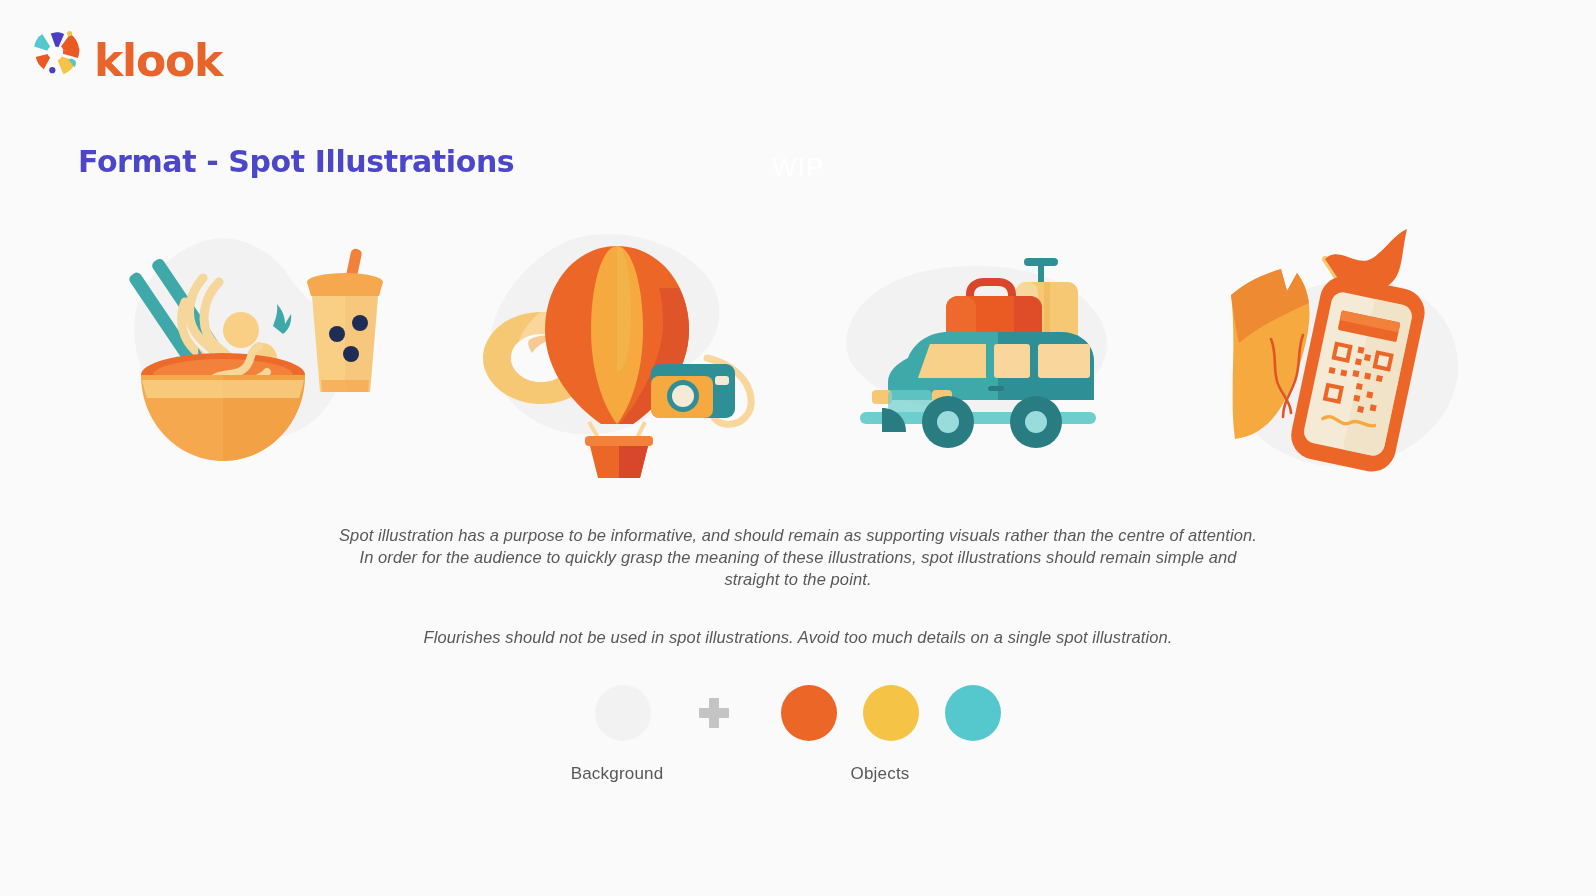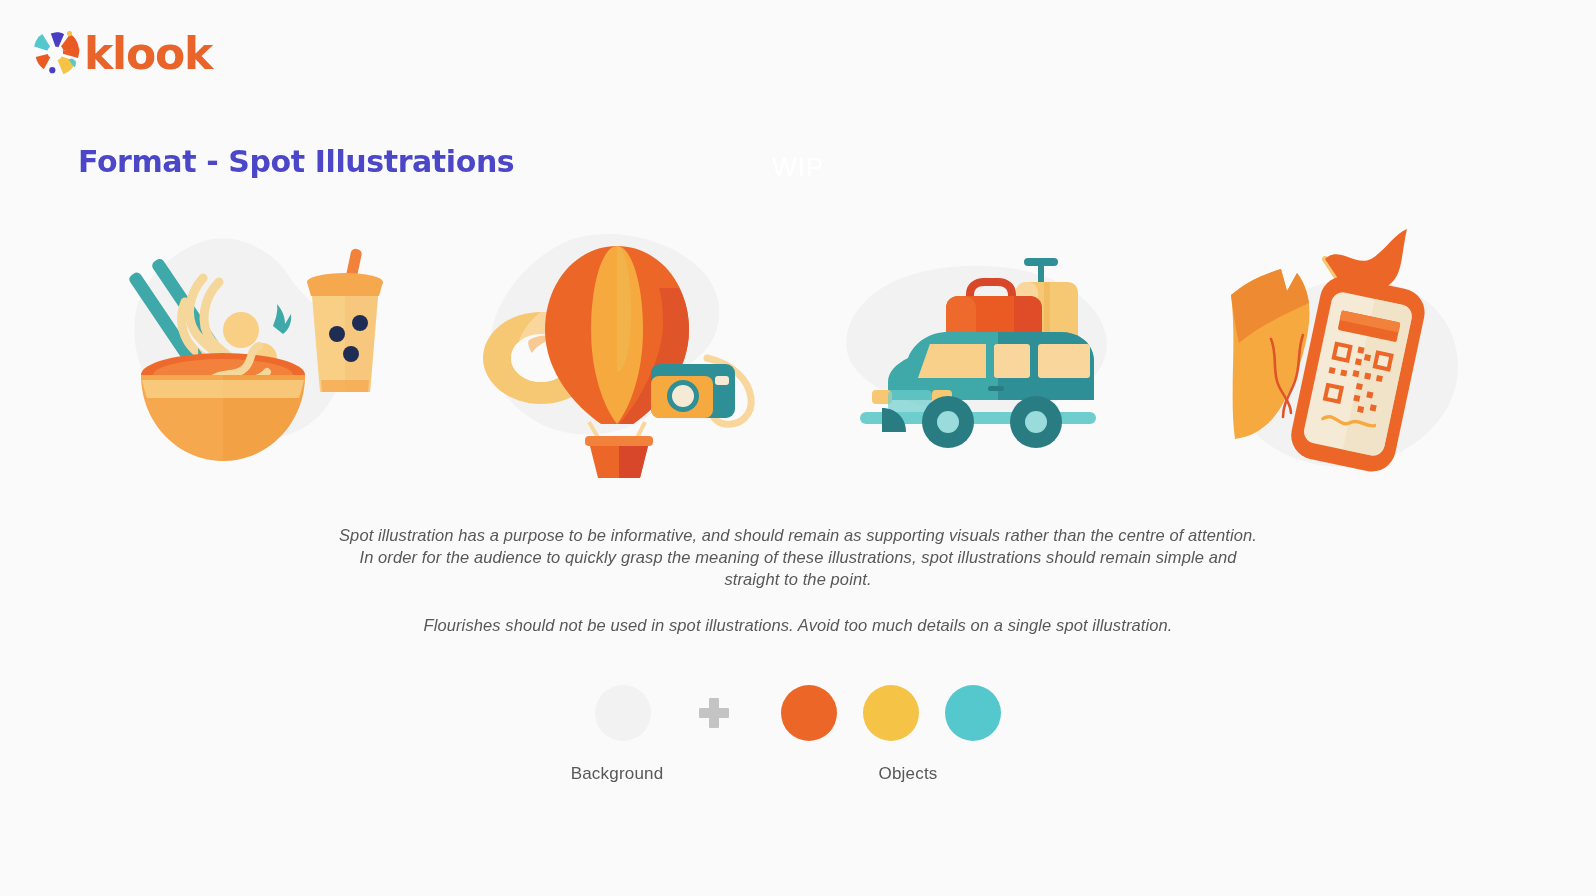--- a/index.html
+++ b/index.html
@@ -22,21 +22,22 @@
     width: 1596px;
     height: 896px;
   }
 
   
   .brand {
     position: absolute;
     left: 26px;
     top: 24px;
     display: flex;
-    align-items: center;
+    align-items: flex-end;
+    gap: 10px;
   }
   .brand-mark {
     width: 58px;
     height: 58px;
     display: block;
   }
   .brand-word {
     font-size: 44px;
     font-weight: 700;
     letter-spacing: -1.2px;
@@ -104,21 +105,21 @@
   }
   .copy-para {
     font-size: 16.5px;
     line-height: 22px;
     color: #58585a;
     margin: 0;
     letter-spacing: 0.1px;
     font-style: italic;
   }
   .copy-para.second {
-    margin-top: 24px;
+    margin-top: 36px;
   }
 
   
   .swatch-area {
     position: absolute;
     left: 0;
     top: 680px;
     width: 1596px;
   }
   .swatch-row {
@@ -170,21 +171,21 @@
     margin-top: 18px;
   }
   .swatch-label {
     position: absolute;
     font-size: 17px;
     color: #58585a;
     letter-spacing: 0.2px;
     transform: translateX(-50%);
   }
   .swatch-label.bg-label { left: 617px; }
-  .swatch-label.obj-label { left: 908px; }
+  .swatch-label.obj-label { left: 880px; }
 </style>
 </head>
 <body style="background: rgb(250, 250, 250);">
 
 <div class="page">
 
   <div class="brand">
     <svg class="brand-mark" viewBox="0 0 58 58" aria-hidden="true">
 
       <path d="M30.5 8.5c3.2 0 6.2 1.1 8.6 3l-7.4 12.2c-.9-.5-1.9-.8-2.9-.9L26 9.1c1.4-.4 3-.6 4.5-.6z" fill="#4a3fc4" transform="rotate(-8 29 18)"></path>

